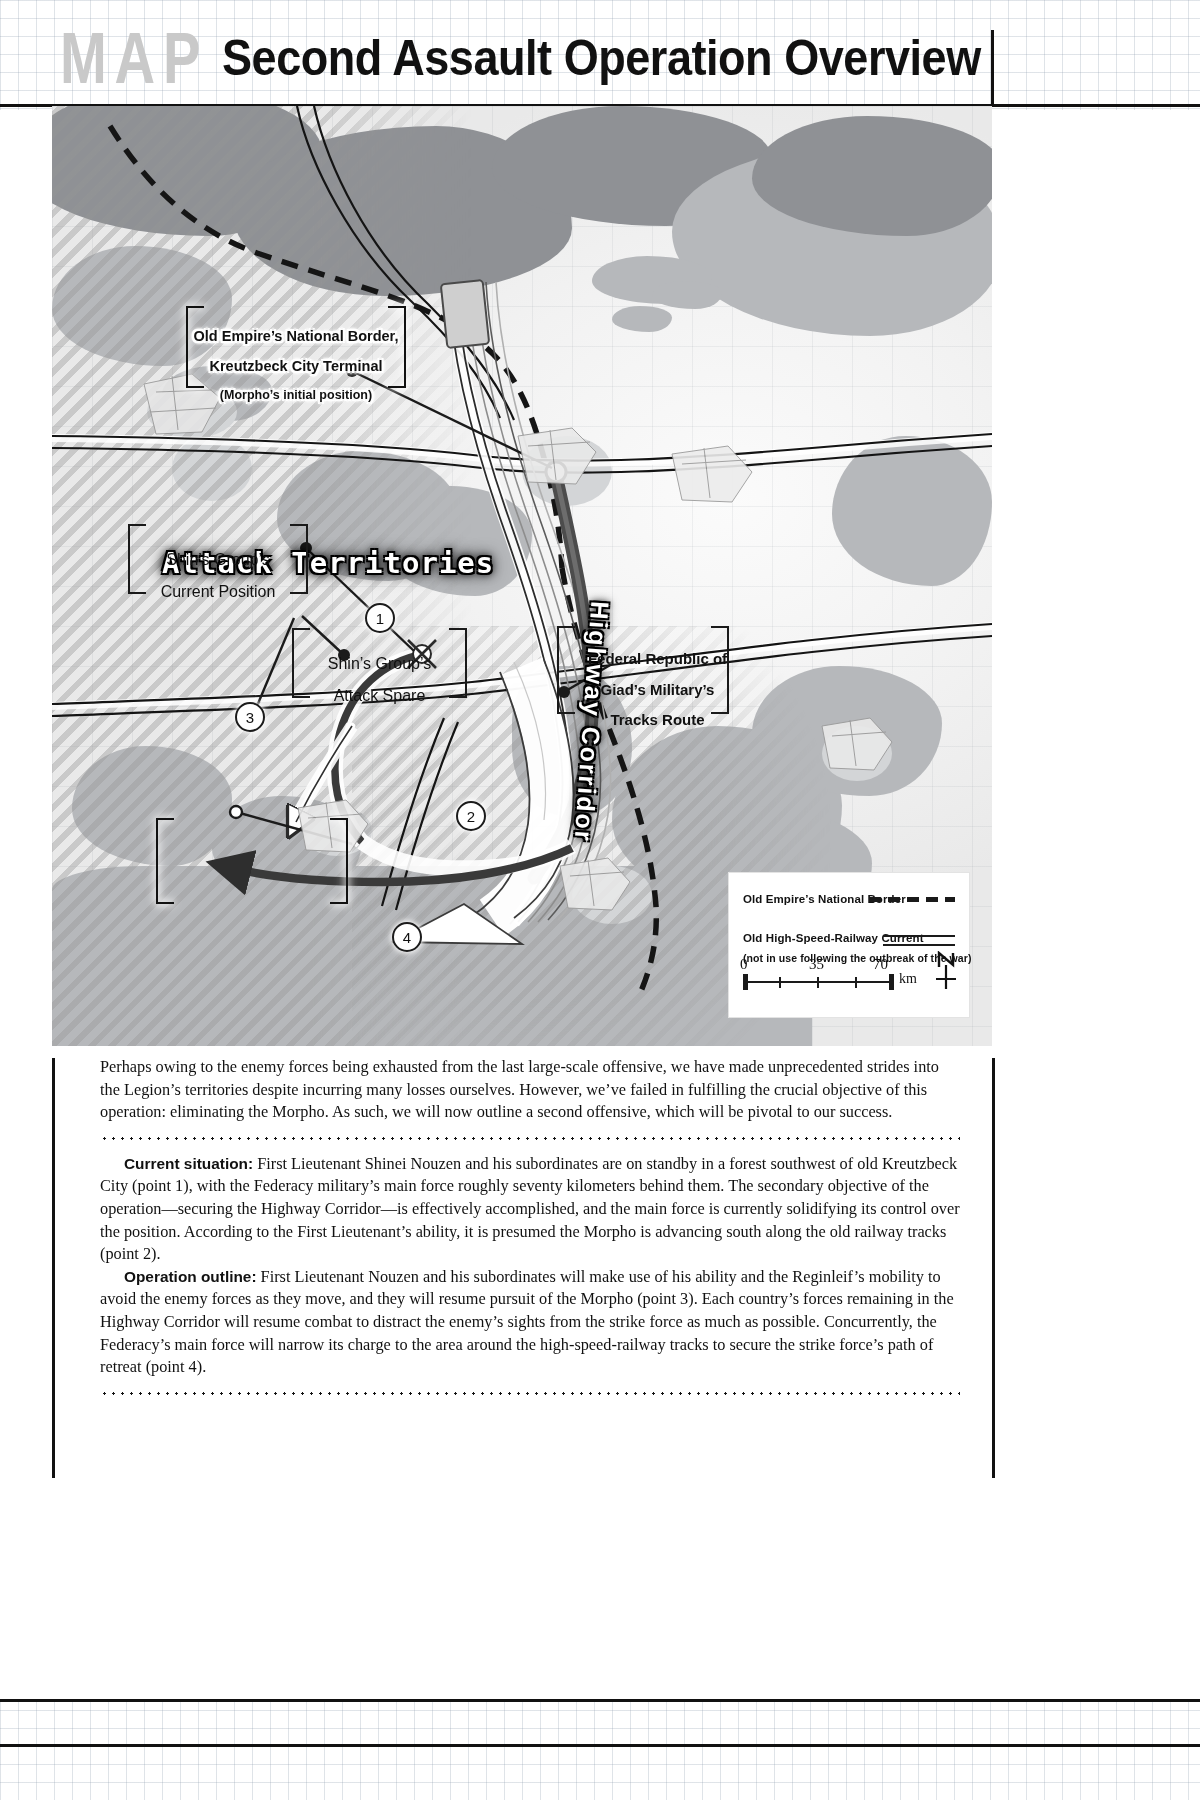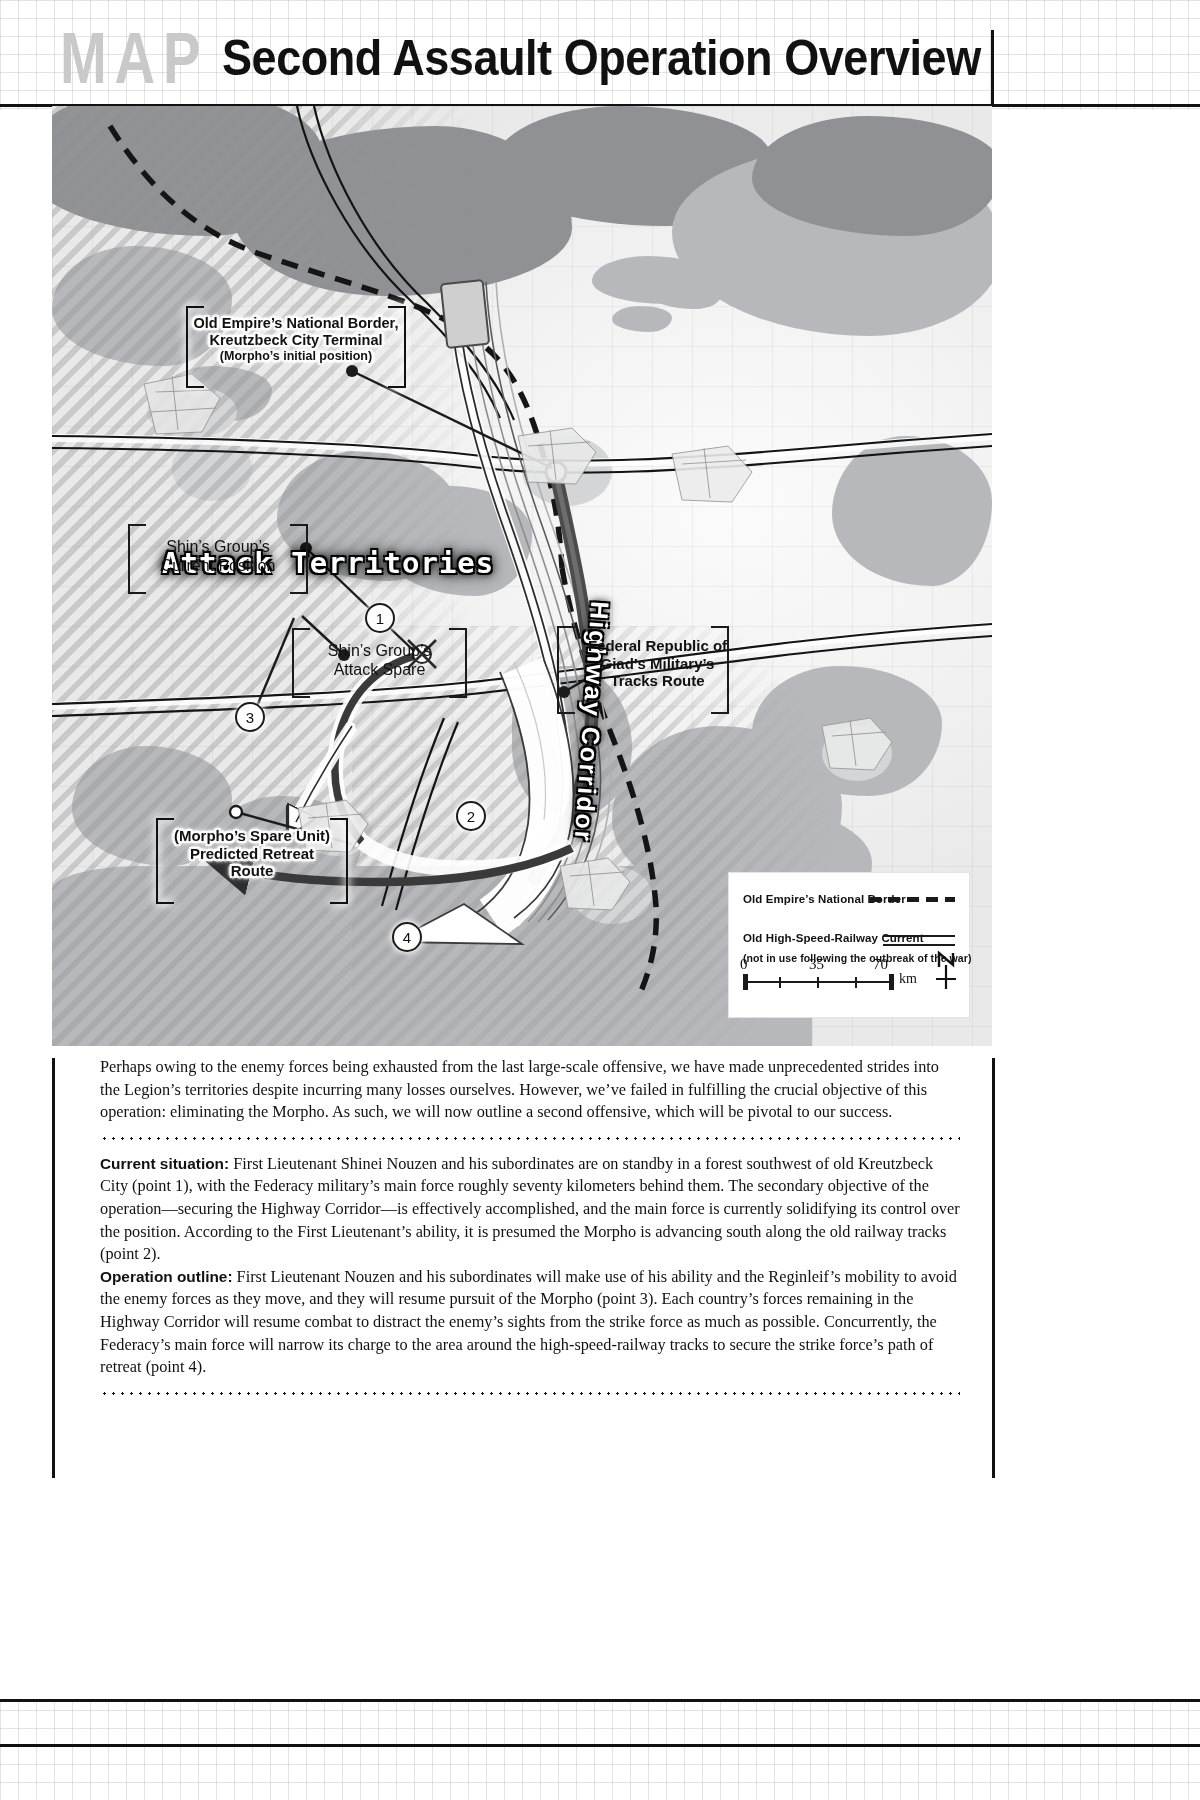--- a/index.html
+++ b/index.html
@@ -85,21 +85,21 @@
   
   .map-svg{position:absolute;inset:0;width:940px;height:940px;}
 
   
   .mlabel{
     position:absolute;
     font-family:"Liberation Sans Narrow","Liberation Sans",sans-serif;
     color:#111;font-weight:700;text-align:center;line-height:1.18;
     white-space:nowrap;
   }
-  .mlabel .ln{display:block;}
+  .mlabel .ln{display:block;margin-top:13px;}
   .bracket{position:absolute;}
   .bracket::before,.bracket::after{
     content:"";position:absolute;top:0;width:16px;height:100%;
     border-top:2.5px solid #1a1a1a;border-bottom:2.5px solid #1a1a1a;
   }
   .bracket::before{left:0;border-left:2.5px solid #1a1a1a;}
   .bracket::after{right:0;border-right:2.5px solid #1a1a1a;}
 
   .outlined{
     color:#111;
@@ -166,21 +166,21 @@
   .body-rail-l{position:absolute;left:0;top:2px;width:3px;height:420px;background:#111;}
   .body-rail-r{position:absolute;left:940px;top:2px;width:3px;height:420px;background:#111;}
   .body-col{position:absolute;left:48px;top:0;width:860px;}
   .para{
     font-family:"Liberation Serif","DejaVu Serif",serif;
     font-size:16.3px;line-height:22.6px;color:#111;text-align:left;margin:0;
   }
   .para + .para{margin-top:0;}
   .lead{
     font-family:"Liberation Sans Narrow","Liberation Sans",sans-serif;
-    font-weight:700;font-size:15.4px;
+    font-weight:700;font-size:15.4px;margin-left:24px;
   }
   .dotrule{
     margin:13px 0 13px 0;height:3px;width:860px;
     background-image:radial-gradient(circle, #111 1.1px, transparent 1.3px);
     background-size:9px 3px;background-repeat:repeat-x;
   }
 
   
   .foot-rule{position:absolute;left:0;top:1699px;width:1200px;height:3px;background:#111;}
   .foot-rule2{position:absolute;left:0;top:1744px;width:1200px;height:3px;background:#111;}
@@ -365,25 +365,20 @@
   </div>
 
   <div class="bracket" style="left:505px;top:520px;width:172px;height:84px;"></div>
   <div class="mlabel" style="left:505px;top:531px;width:201px;font-size:15px;">
     <span class="ln">Federal Republic of</span>
     <span class="ln">Giad’s Military’s</span>
     <span class="ln">Tracks Route</span>
   </div>
 
   <div class="bracket bracket-w" style="left:104px;top:712px;width:192px;height:82px;"></div>
-  <div class="mlabel outlined" style="left:104px;top:721px;width:192px;font-size:15px;">
-    <span class="ln">(Morpho’s Spare Unit)</span>
-    <span class="ln">Predicted Retreat</span>
-    <span class="ln">Route</span>
-  </div>
 
   <div class="numnode" style="left:313px;top:497px;">
     <span>1</span>
   </div>
   <div class="numnode" style="left:404px;top:695px;">
     <span>2</span>
   </div>
   <div class="numnode" style="left:183px;top:596px;">
     <span>3</span>
   </div>

